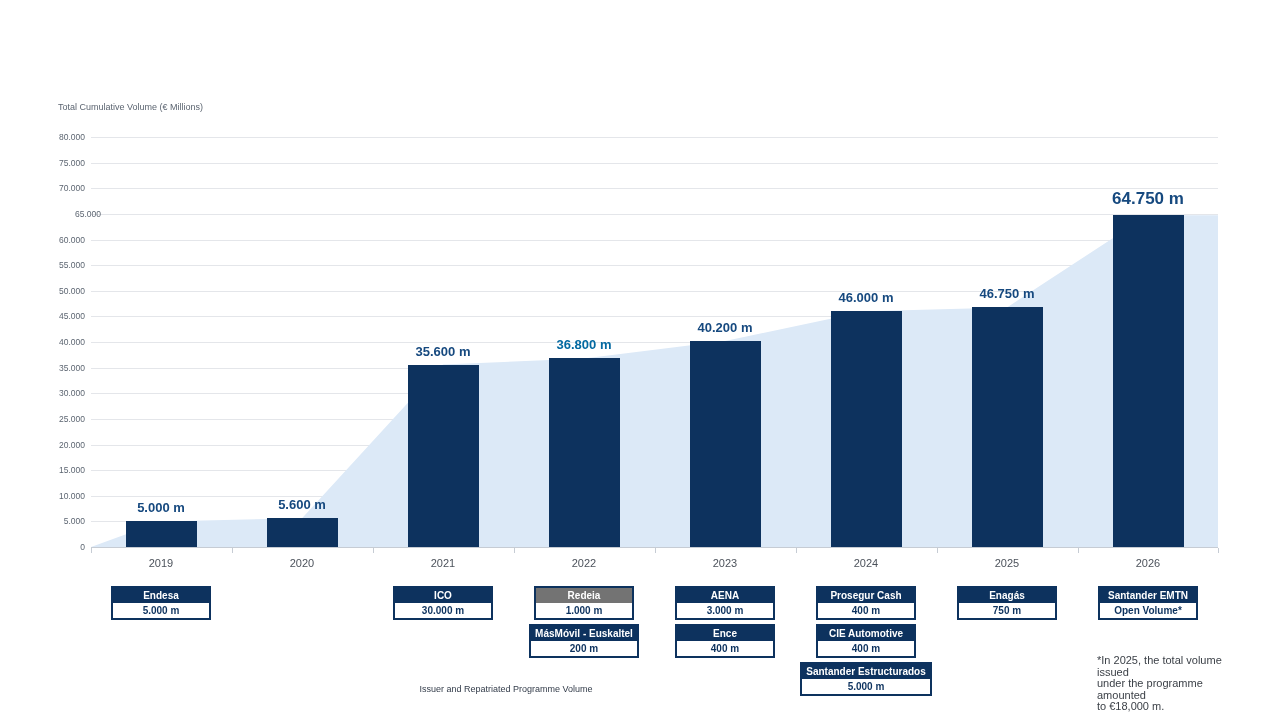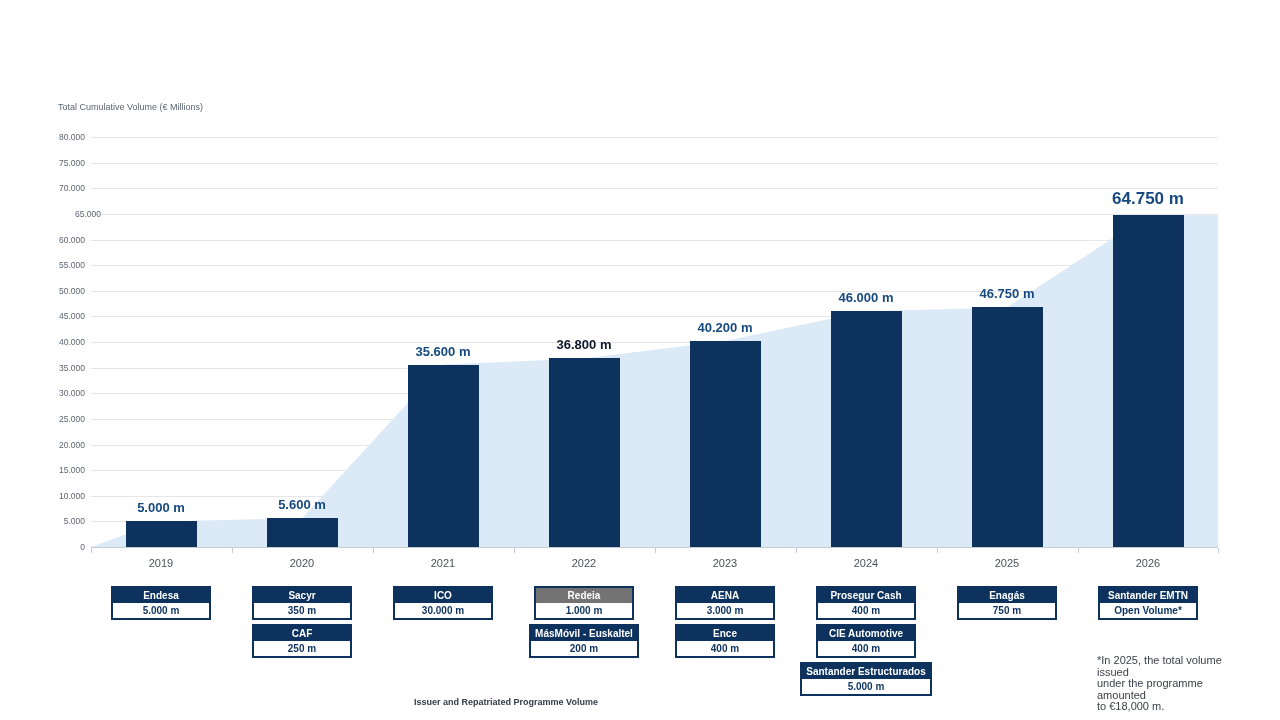--- a/index.html
+++ b/index.html
@@ -14,21 +14,21 @@
   .y-tick-label{position:absolute;width:56px;text-align:right;font-size:8.5px;line-height:10px;}
   .bar{position:absolute;}
   .bar-label{position:absolute;text-align:center;font-weight:bold;font-size:13px;}
   .bar-label.big{font-size:17px;}
   .year-label{position:absolute;text-align:center;font-size:11px;}
   .issuer-col{position:absolute;display:flex;flex-direction:column;align-items:center;gap:4px;}
   .issuer-box{min-width:100px;box-sizing:border-box;text-align:center;background:#fff;}
   .issuer-box .hdr{color:#fff;font-weight:bold;font-size:10px;line-height:15px;padding:0 4px;white-space:nowrap;}
   .issuer-box .val{font-weight:bold;font-size:10px;line-height:15px;background:#fff;padding:0 4px;white-space:nowrap;}
   .footnote{position:absolute;left:1097px;top:655px;width:150px;font-size:11px;line-height:11.5px;white-space:pre-line;}
-  .bottom-caption{position:absolute;left:0;top:684px;width:1012px;text-align:center;font-size:9px;font-weight:bold;margin-top:13px;}
+  .bottom-caption{position:absolute;left:0;top:684px;width:1012px;text-align:center;font-size:9px;font-weight:normal;}
   svg.area-layer{position:absolute;left:0;top:0;}
 </style>
 </head>
 <body>
 
 <div class="stage" id="stage">
   <div class="y-axis-title" style="color: rgb(92, 101, 113);">Total Cumulative Volume (€ Millions)</div>
   <div class="footnote" style="color: rgb(58, 63, 70);">*In 2025, the total volume issued
 under the programme amounted
 to €18,000 m.</div>
@@ -72,21 +72,21 @@
     <div class="bar" style="left: 125.5px; top: 521.375px; width: 71px; height: 25.625px; background: rgb(13, 50, 94);"></div>
     <div class="bar-label" style="left: 90.5px; top: 500.375px; width: 141px; color: rgb(22, 73, 127);">5.000 m</div>
     <div class="year-label" style="left: 90.5px; top: 557px; width: 141px; color: rgb(76, 82, 91);">2019</div>
     <div class="bar" style="left: 266.5px; top: 518.3px; width: 71px; height: 28.7px; background: rgb(13, 50, 94);"></div>
     <div class="bar-label" style="left: 231.5px; top: 497.3px; width: 141px; color: rgb(22, 73, 127);">5.600 m</div>
     <div class="year-label" style="left: 231.5px; top: 557px; width: 141px; color: rgb(76, 82, 91);">2020</div>
     <div class="bar" style="left: 407.5px; top: 364.55px; width: 71px; height: 182.45px; background: rgb(13, 50, 94);"></div>
     <div class="bar-label" style="left: 372.5px; top: 343.55px; width: 141px; color: rgb(22, 73, 127);">35.600 m</div>
     <div class="year-label" style="left: 372.5px; top: 557px; width: 141px; color: rgb(76, 82, 91);">2021</div>
     <div class="bar" style="left: 548.5px; top: 358.4px; width: 71px; height: 188.6px; background: rgb(13, 50, 94);"></div>
-    <div class="bar-label" style="left: 513.5px; top: 337.4px; width: 141px; color: #0f172a; text-align: center;">36.800 m</div>
+    <div class="bar-label" style="left: 513.5px; top: 337.4px; width: 141px; color: #0369a1; text-align: center;">36.800 m</div>
     <div class="year-label" style="left: 513.5px; top: 557px; width: 141px; color: rgb(76, 82, 91);">2022</div>
     <div class="bar" style="left: 689.5px; top: 340.975px; width: 71px; height: 206.025px; background: rgb(13, 50, 94);"></div>
     <div class="bar-label" style="left: 654.5px; top: 319.975px; width: 141px; color: rgb(22, 73, 127);">40.200 m</div>
     <div class="year-label" style="left: 654.5px; top: 557px; width: 141px; color: rgb(76, 82, 91);">2023</div>
     <div class="bar" style="left: 830.5px; top: 311.25px; width: 71px; height: 235.75px; background: rgb(13, 50, 94);"></div>
     <div class="bar-label" style="left: 795.5px; top: 290.25px; width: 141px; color: rgb(22, 73, 127);">46.000 m</div>
     <div class="year-label" style="left: 795.5px; top: 557px; width: 141px; color: rgb(76, 82, 91);">2024</div>
     <div class="bar" style="left: 971.5px; top: 307.406px; width: 71px; height: 239.594px; background: rgb(13, 50, 94);"></div>
     <div class="bar-label" style="left: 936.5px; top: 286.406px; width: 141px; color: rgb(22, 73, 127);">46.750 m</div>
     <div class="year-label" style="left: 936.5px; top: 557px; width: 141px; color: rgb(76, 82, 91);">2025</div>
@@ -100,30 +100,20 @@
     <div class="x-tick" style="left: 513.5px; top: 548px; background: rgb(198, 204, 212);"></div>
     <div class="x-tick" style="left: 654.5px; top: 548px; background: rgb(198, 204, 212);"></div>
     <div class="x-tick" style="left: 795.5px; top: 548px; background: rgb(198, 204, 212);"></div>
     <div class="x-tick" style="left: 936.5px; top: 548px; background: rgb(198, 204, 212);"></div>
     <div class="x-tick" style="left: 1077.5px; top: 548px; background: rgb(198, 204, 212);"></div>
     <div class="x-tick" style="left: 1218px; top: 548px; background: rgb(198, 204, 212);"></div>
     <div class="issuer-col" style="left: 90.5px; top: 586px; width: 141px;">
       <div class="issuer-box" style="border: 2px solid rgb(13, 50, 94);">
         <div class="hdr" style="background: rgb(13, 50, 94);">Endesa</div>
         <div class="val" style="color: rgb(13, 50, 94);">5.000 m</div>
-      </div>
-    </div>
-    <div class="issuer-col" style="left: 231.5px; top: 586px; width: 141px;">
-      <div class="issuer-box" style="border: 2px solid rgb(13, 50, 94);">
-        <div class="hdr" style="background: rgb(13, 50, 94);">Sacyr</div>
-        <div class="val" style="color: rgb(13, 50, 94);">350 m</div>
-      </div>
-      <div class="issuer-box" style="border: 2px solid rgb(13, 50, 94);">
-        <div class="hdr" style="background: rgb(13, 50, 94);">CAF</div>
-        <div class="val" style="color: rgb(13, 50, 94);">250 m</div>
       </div>
     </div>
     <div class="issuer-col" style="left: 372.5px; top: 586px; width: 141px;">
       <div class="issuer-box" style="border: 2px solid rgb(13, 50, 94);">
         <div class="hdr" style="background: rgb(13, 50, 94);">ICO</div>
         <div class="val" style="color: rgb(13, 50, 94);">30.000 m</div>
       </div>
     </div>
     <div class="issuer-col" style="left: 513.5px; top: 586px; width: 141px;">
       <div class="issuer-box" style="border: 2px solid rgb(13, 50, 94);">

